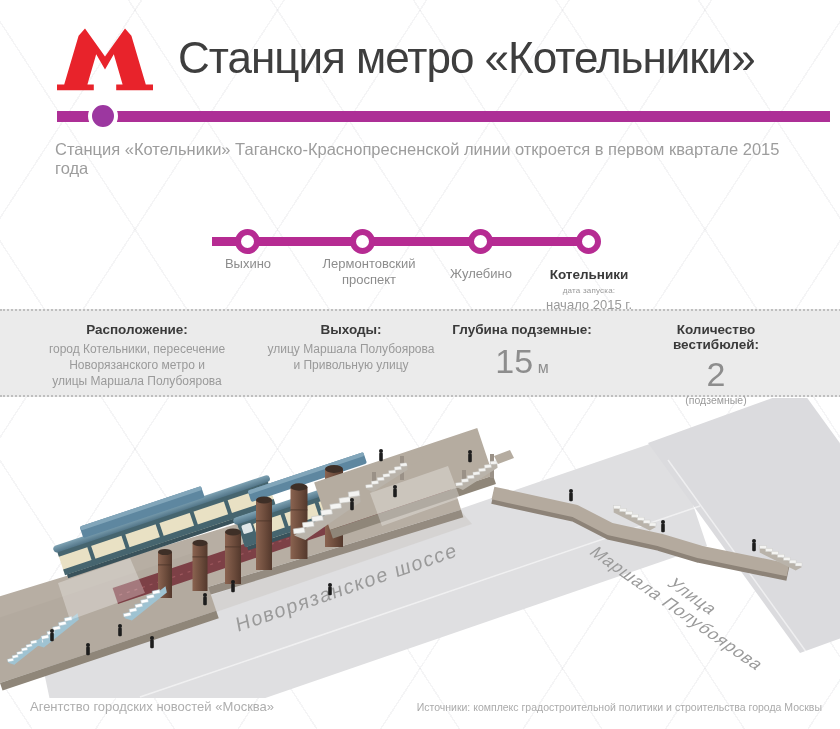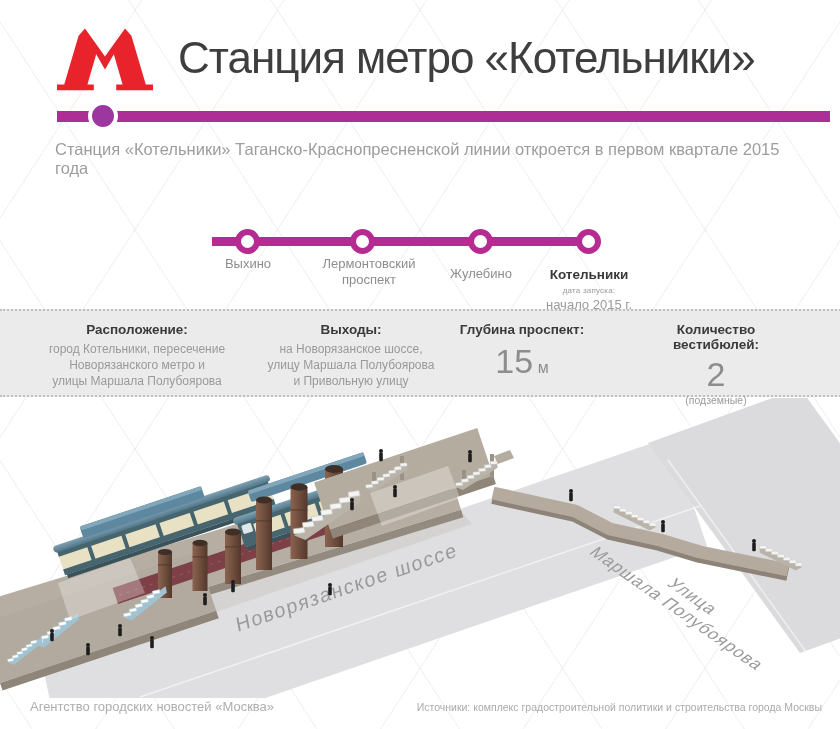--- a/index.html
+++ b/index.html
@@ -103,26 +103,25 @@
 
   <div id="info-strip" class="abs">
     <div class="info-col" style="left:137px;">
       <h3>Расположение:</h3>
       <span class="line">город Котельники, пересечение</span>
       <span class="line">Новорязанского метро и</span>
       <span class="line">улицы Маршала Полубоярова</span>
     </div>
     <div class="info-col" style="left:351px;">
       <h3>Выходы:</h3>
-      <span class="line">на Новорязанское шоссе,</span>
       <span class="line">улицу Маршала Полубоярова</span>
       <span class="line">и Привольную улицу</span>
     </div>
     <div class="info-col" style="left:522px;">
-      <h3>Глубина проспект:</h3>
+      <h3>Глубина подземные:</h3>
       <div style="margin-top:6px;">
         <span class="big-value">15</span>
         <span class="big-unit">м</span>
       </div>
     </div>
     <div class="info-col" style="left:716px;">
       <h3>Количество вестибюлей:</h3>
       <div style="margin-top:2px;">
         <span class="big-value">2</span>
         <span class="small-note">(подземные)</span>

